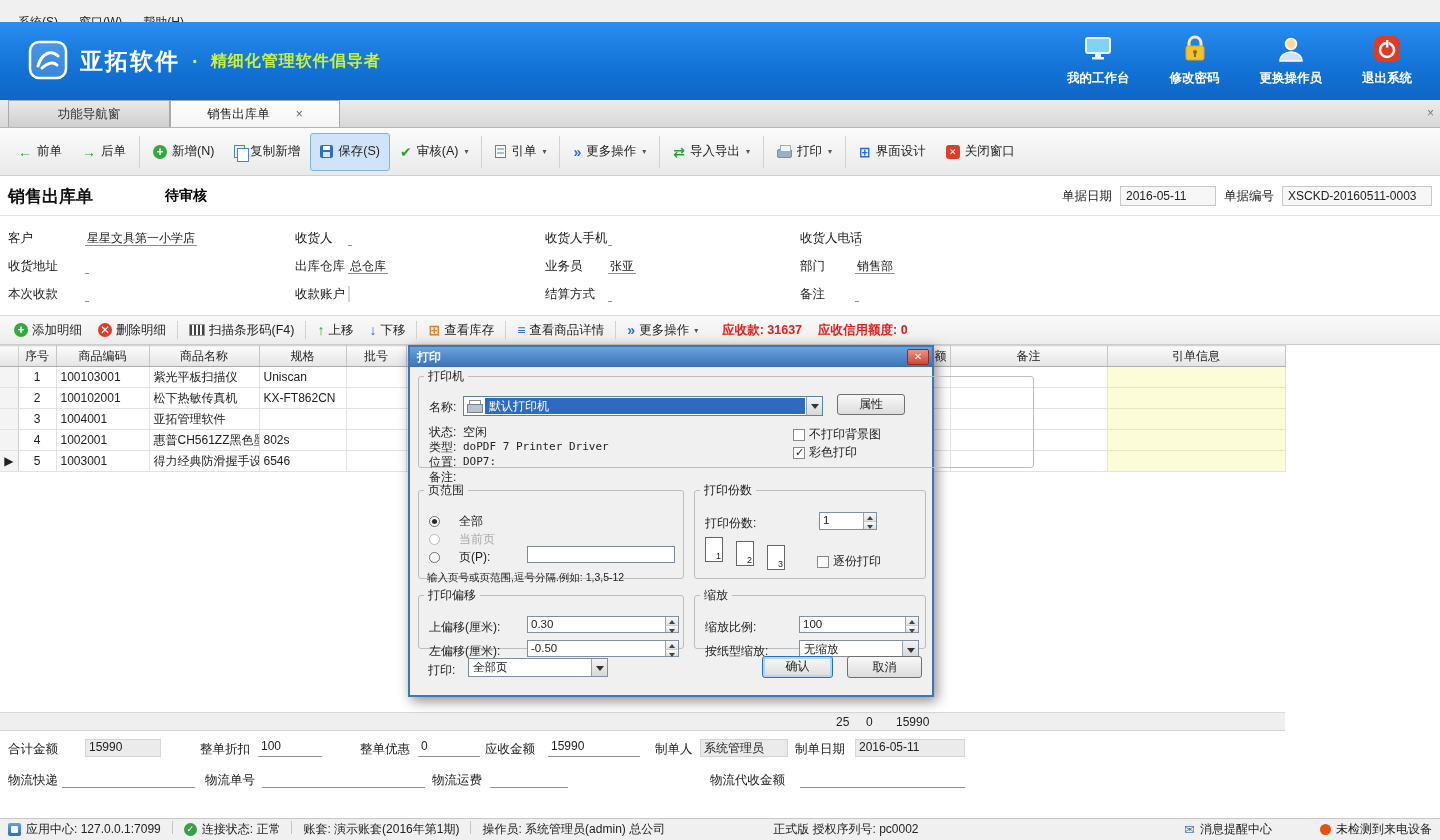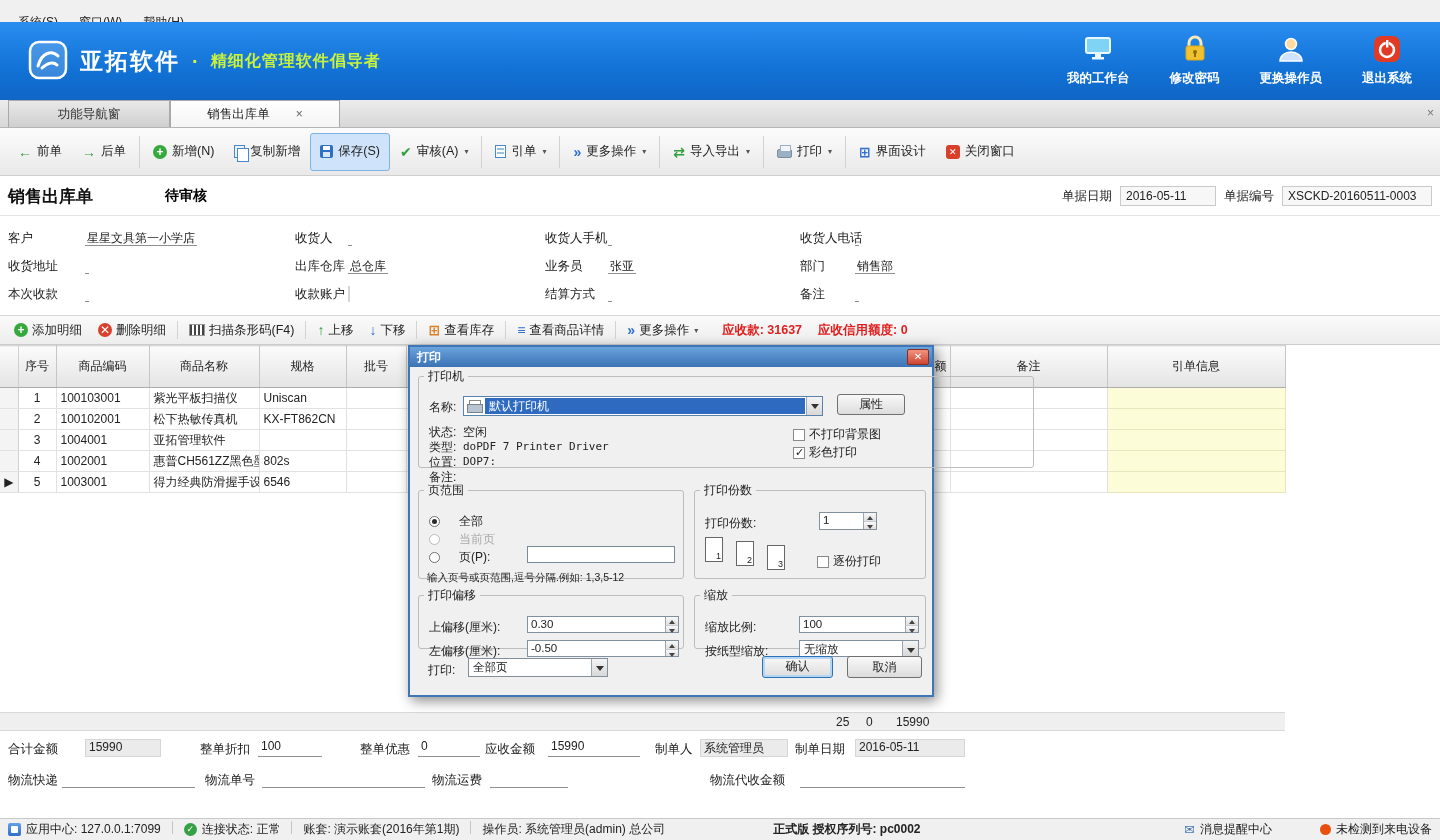--- a/index.html
+++ b/index.html
@@ -70,21 +70,21 @@
 
   
   .dtoolbar { position:absolute; top:315px; left:0; right:0; height:30px; background:linear-gradient(#fafafa,#ededed); border-top:1px solid #d8d8d8; border-bottom:1px solid #cccccc; display:flex; align-items:center; padding-left:6px; }
   .dbtn { display:flex; align-items:center; gap:4px; padding:0 8px; font-size:12.5px; cursor:pointer; white-space:nowrap; }
   .dsep { width:1px; height:18px; background:#d2d2d2; margin:0 3px; }
   .damount { color:#e02020; font-weight:bold; margin-left:16px; font-size:12.5px; }
 
   
   .gridwrap { position:absolute; top:345px; left:0; width:1440px; height:367px; background:#fff; }
   table.grid { border-collapse:collapse; table-layout:fixed; width:1285px; }
-  table.grid th { background:linear-gradient(#fbfbfb,#e4e4e4); border-right:1px solid #c6c6c6; border-bottom:1px solid #aeaeae; border-top:1px solid #d5d5d5; font-weight:normal; font-size:12px; height:21px; padding:12px 3px; }
+  table.grid th { background:linear-gradient(#fbfbfb,#e4e4e4); border-right:1px solid #c6c6c6; border-bottom:1px solid #aeaeae; border-top:1px solid #d5d5d5; font-weight:normal; font-size:12px; height:21px; padding:1px 3px; }
   table.grid td { border-right:1px solid #e2e2e2; border-bottom:1px solid #e2e2e2; font-size:12px; height:21px; padding:0 4px; overflow:hidden; white-space:nowrap; }
   .col-ind { background:#f4f4f4; border-right:1px solid #d0d0d0 !important; text-align:center; font-size:9px; color:#222; }
   .td-seq { text-align:center; }
   .th-amt { text-align:right; }
   .td-pull { background:#fdfcd8; border-right:1px solid #e8e6bc !important; border-bottom:1px solid #e8e6bc !important; }
 
   
   .sumstrip { position:absolute; top:712px; left:0; width:1285px; height:19px; background:#efefef; border-top:1px solid #d8d8d8; border-bottom:1px solid #d8d8d8; }
   .sumstrip span { position:absolute; top:2px; font-size:12px; }
   .sum-qty { left:836px; } .sum-v2 { left:866px; } .sum-amt { left:896px; }
@@ -114,21 +114,21 @@
   
   .statusbar { position:absolute; bottom:0; left:0; right:0; height:22px; background:#f0f0f0; border-top:1px solid #c9c9c9; display:flex; align-items:flex-start; padding:2px 8px; font-size:12px; }
   .sb-seg { display:flex; align-items:center; gap:5px; white-space:nowrap; }
   .sb-sep { width:1px; height:13px; background:#c6c6c6; margin:0 11px; }
   .sb-appico { width:13px; height:13px; background:linear-gradient(#63a0e8,#2f6fc8); border-radius:2px; position:relative; }
   .sb-appico::after { content:""; position:absolute; inset:3px; background:#fff; border-radius:1px; }
   .sb-okico { width:13px; height:13px; border-radius:50%; background:#35a045; color:#fff; font-size:9px; line-height:13px; text-align:center; }
   .sb-okico::after { content:"✓"; }
   .sb-env { color:#4a7ab5; font-size:13px; }
   .sb-phoneico { width:11px; height:11px; border-radius:50%; background:#e8500f; }
-  .sb-license { margin-left:108px;font-weight:bold; }
+  .sb-license { margin-left:108px; }
   .sb-msg { margin-left:auto; }
   .sb-phone { margin-left:48px; }
 
   
   .pd { position:absolute; left:408px; top:345px; width:526px; height:352px; background:#f0f0f0; border:2px solid #3f76b8; box-shadow:3px 4px 12px rgba(0,0,0,.45); z-index:50; }
   .pd-title { height:20px; background:linear-gradient(#6ba3dd,#3a72b4); color:#fff; font-weight:bold; line-height:20px; padding-left:7px; font-size:12px; }
   .pd-close { position:absolute; top:2px; right:3px; width:22px; height:16px; background:linear-gradient(#f0937f,#cf4632); border:1px solid #8e2c1c; border-radius:2px; color:#fff; font-size:10px; line-height:14px; text-align:center; cursor:pointer; }
   .pd fieldset { position:absolute; border:1px solid #bdbdbd; border-radius:3px; }
   .pd legend { font-size:12px; padding:0 4px; margin-left:5px; }
   .fs-printer { left:8px; top:21px;  width:616px; height:100px; }

